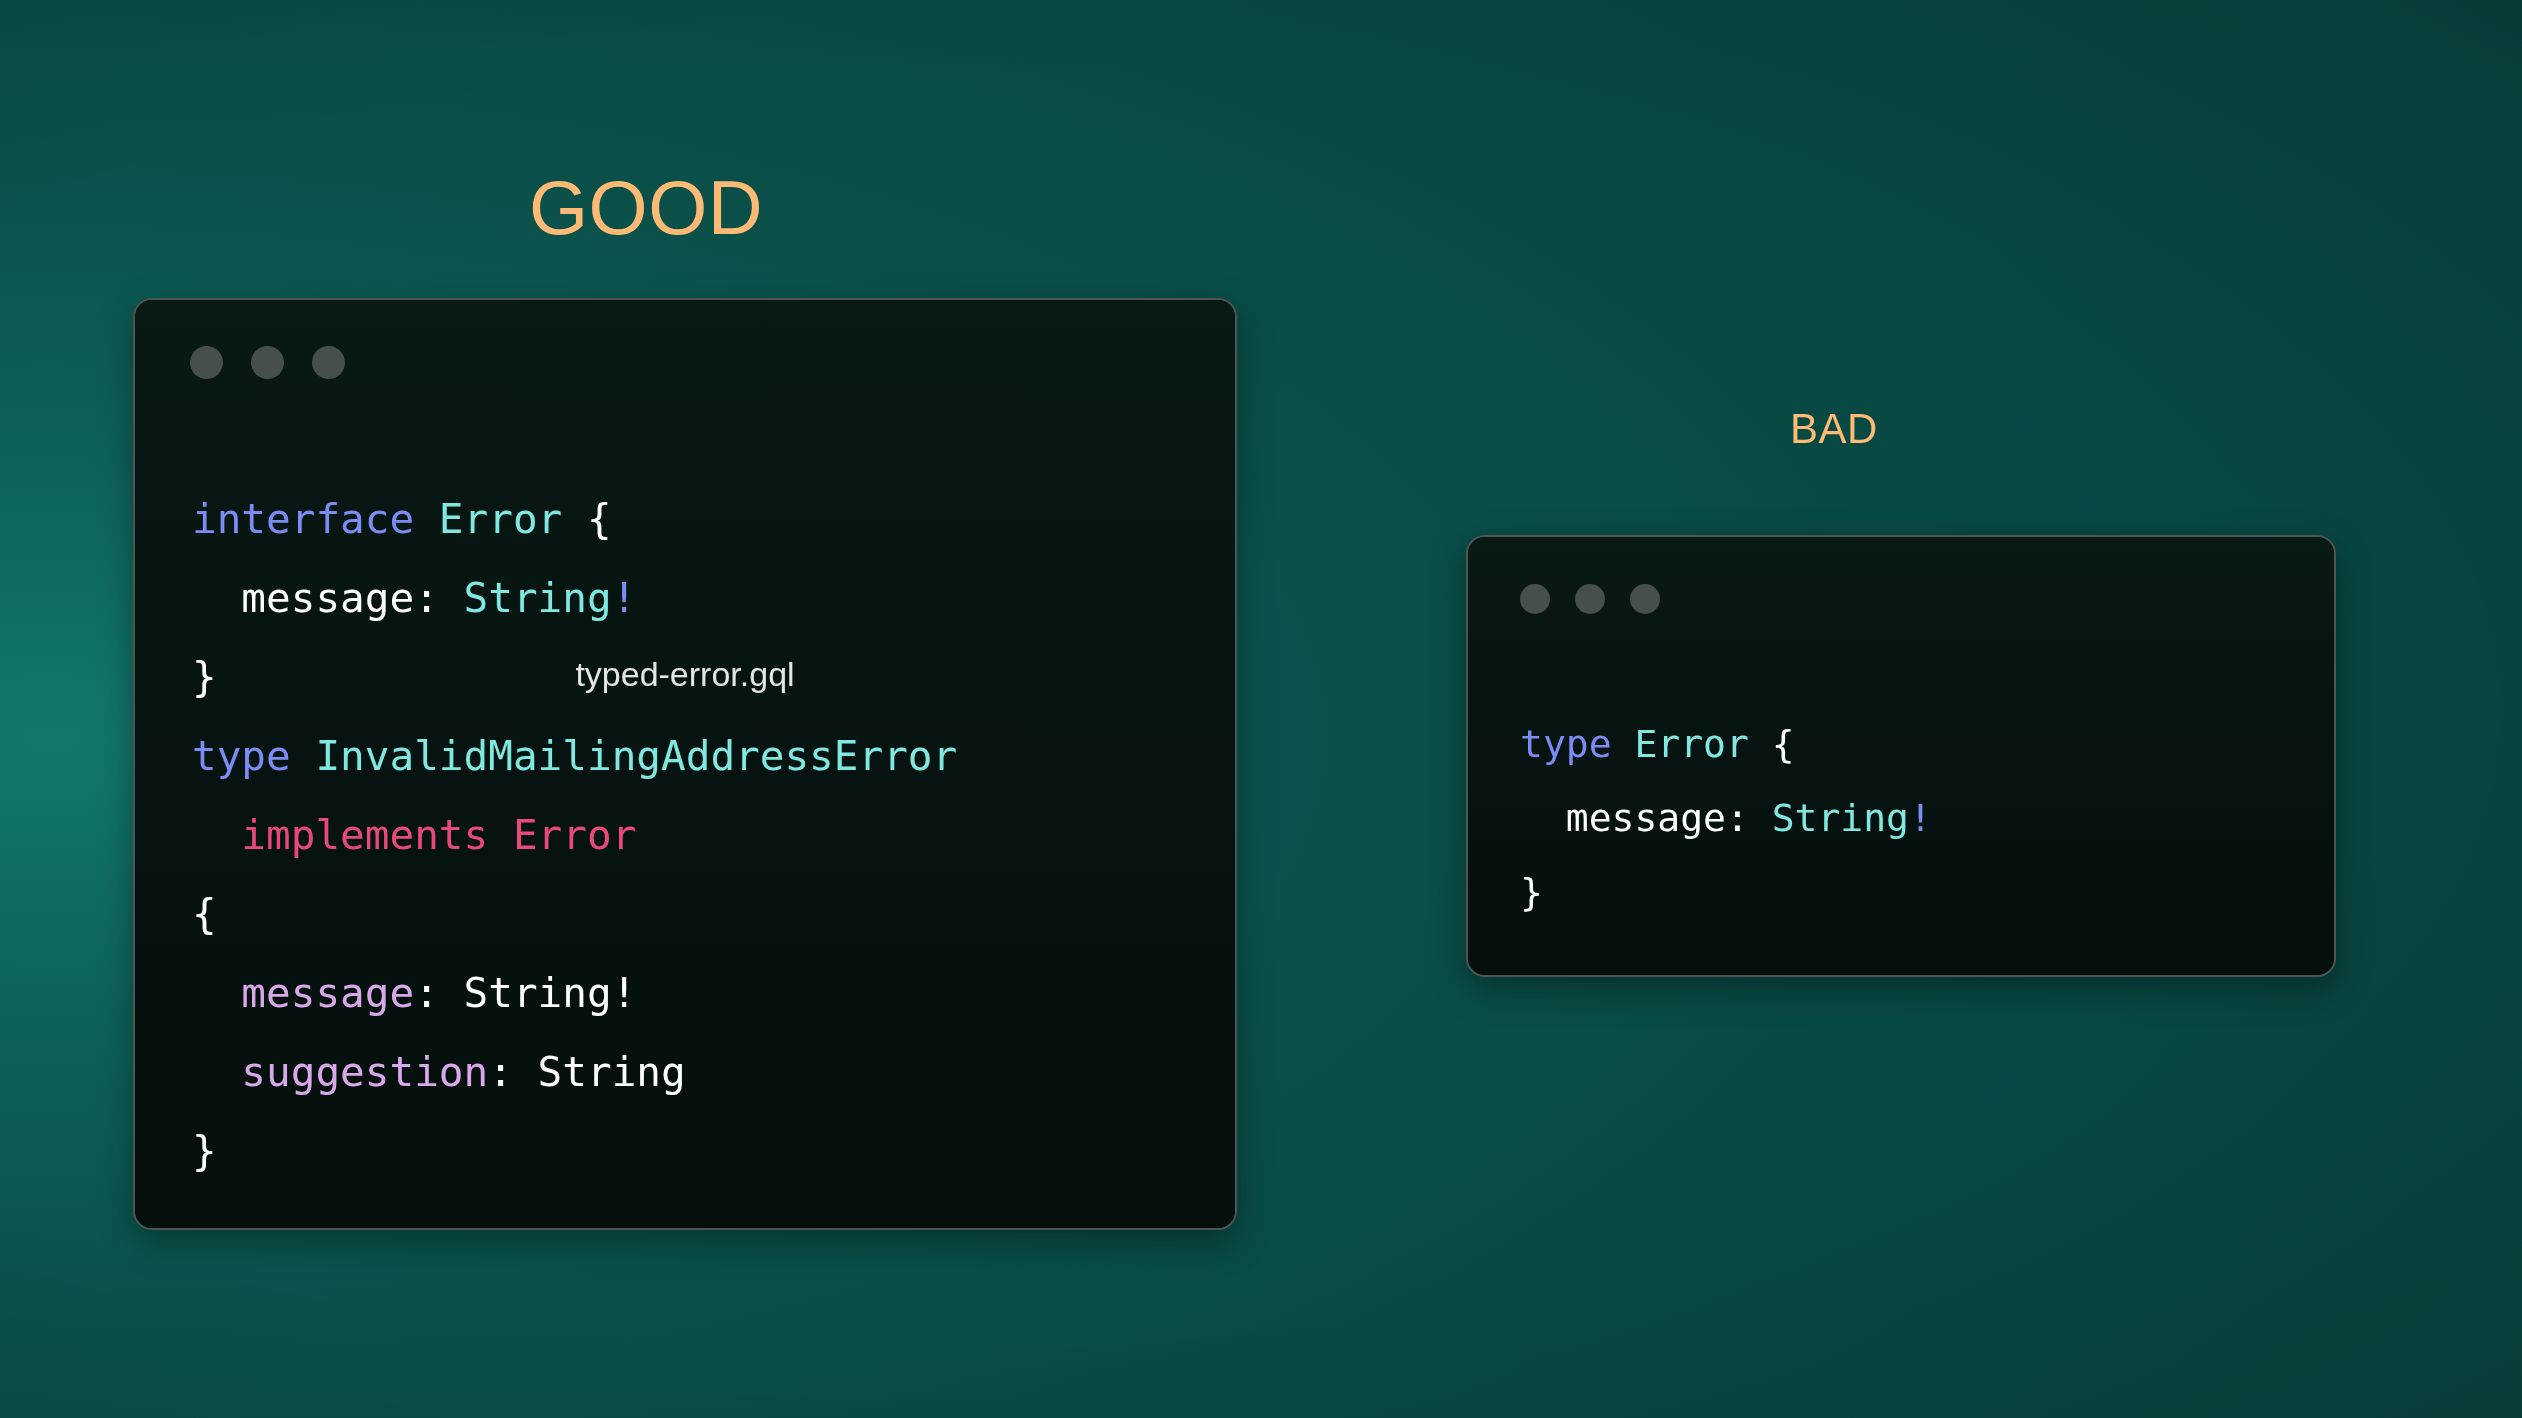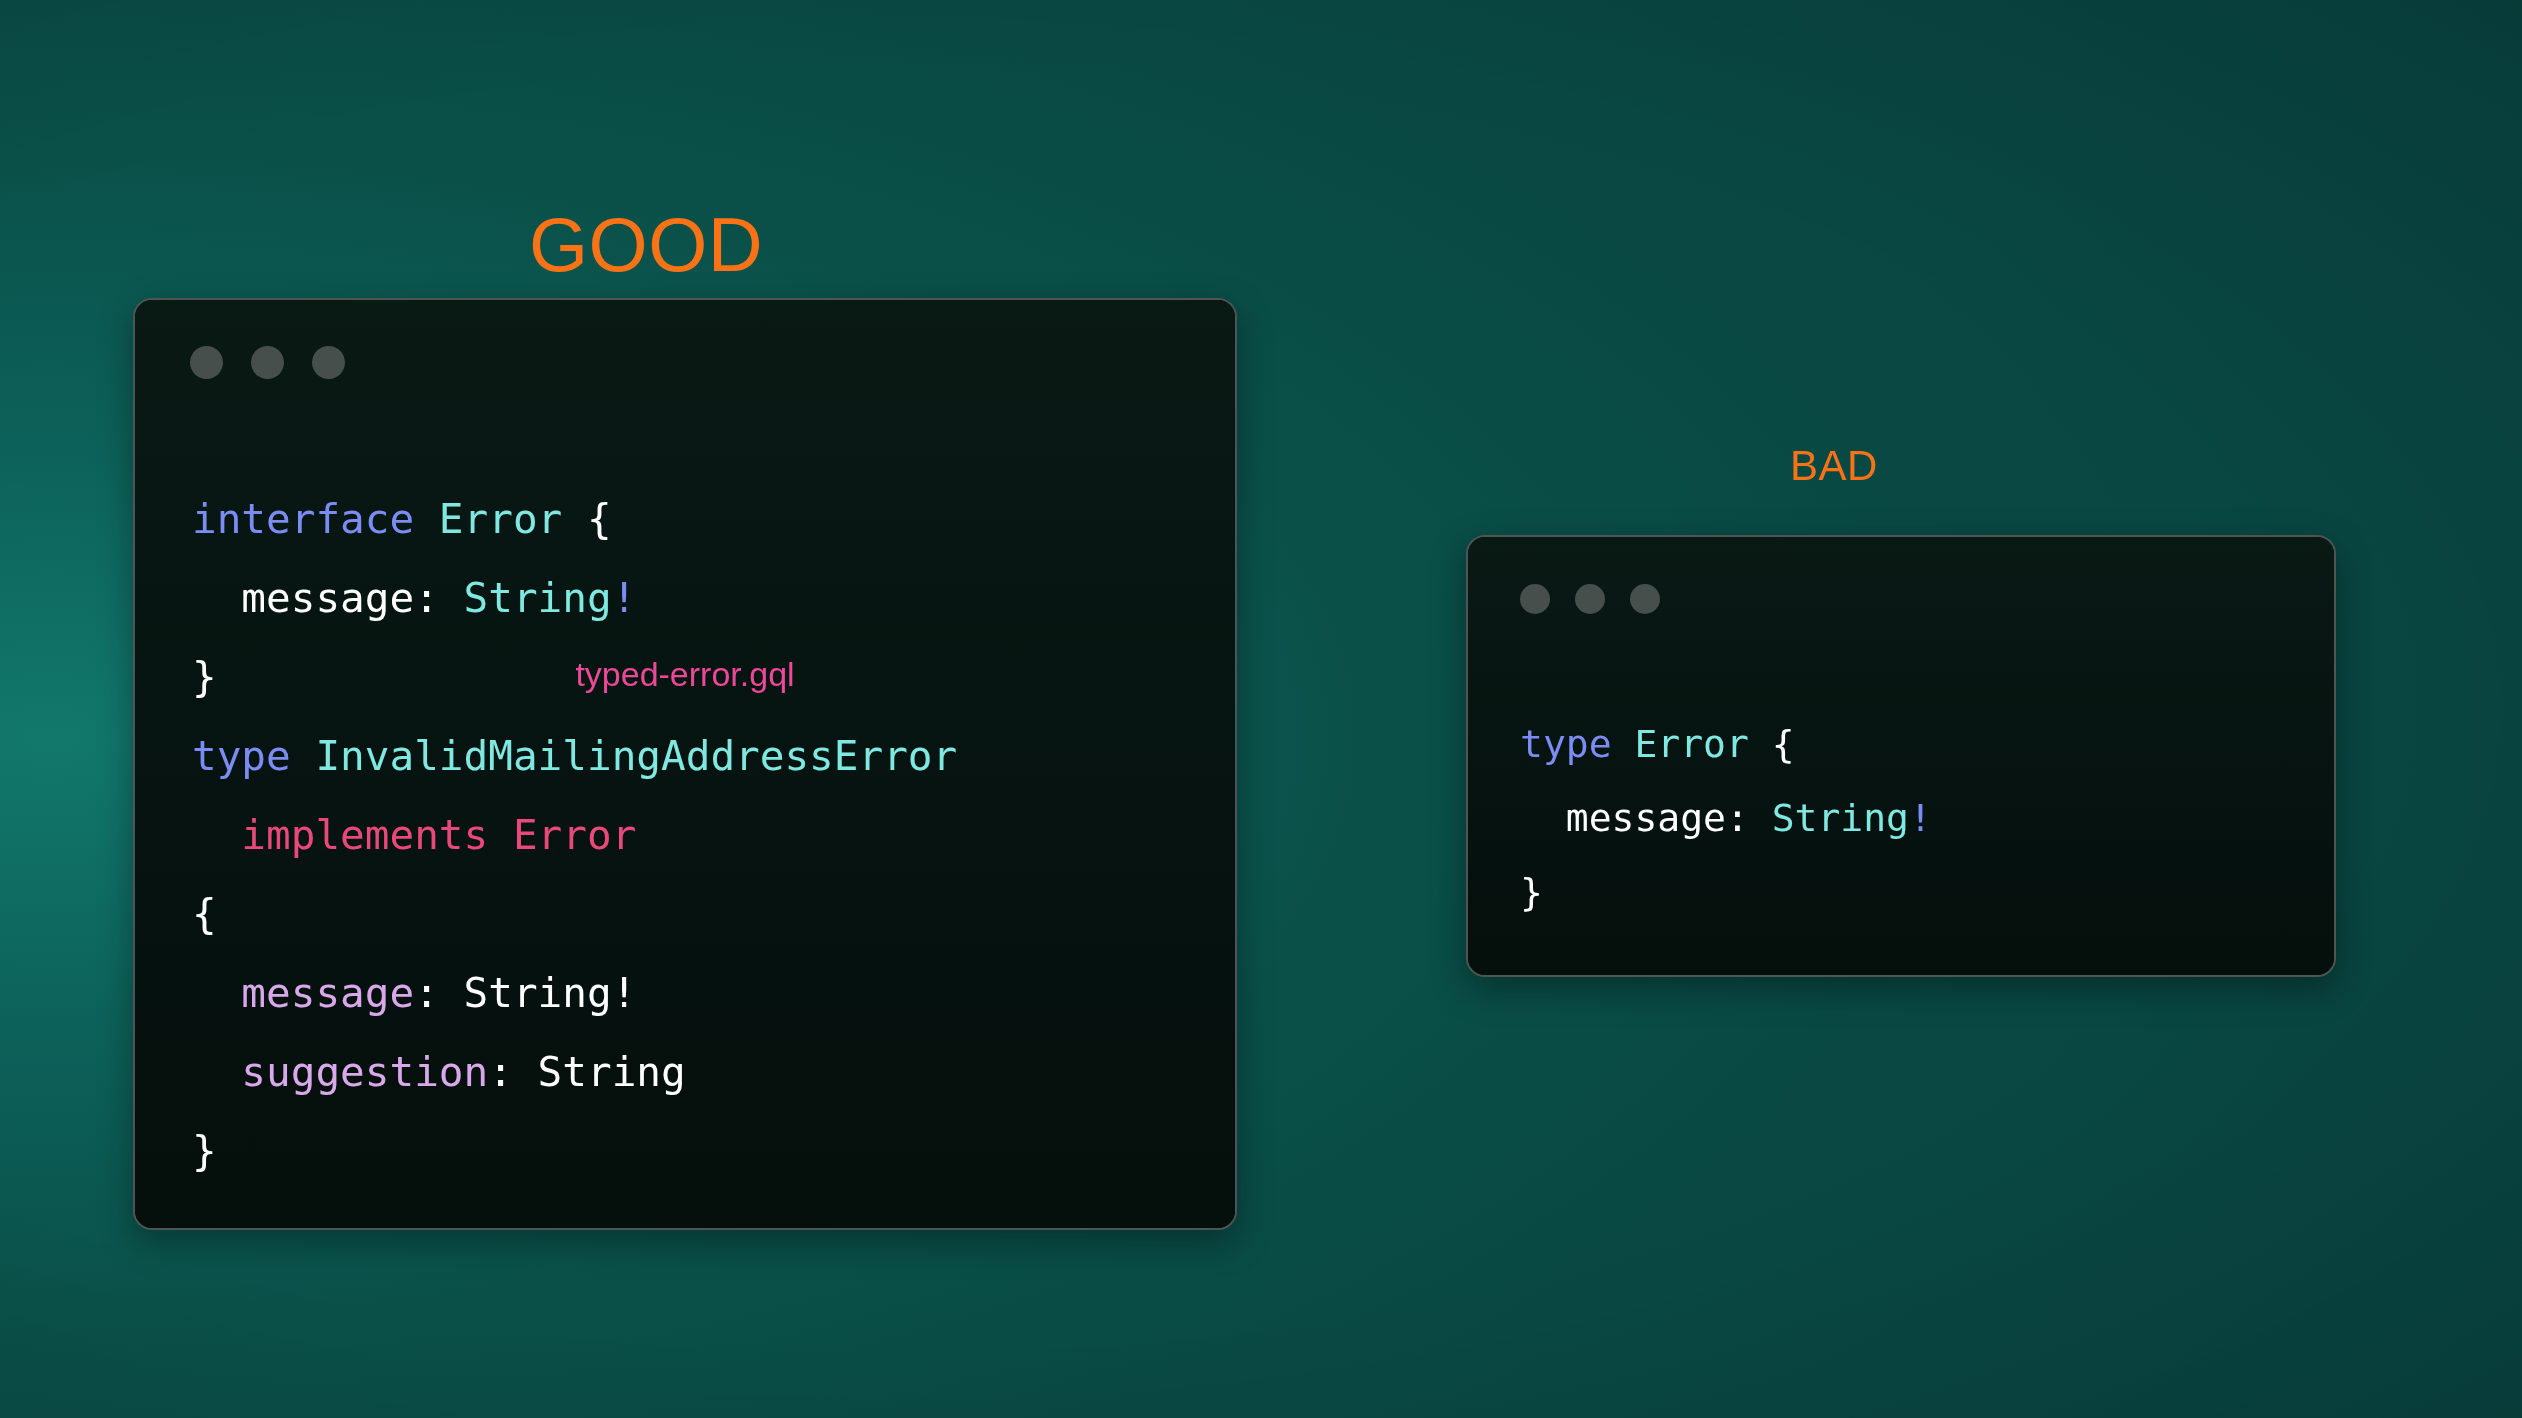--- a/index.html
+++ b/index.html
@@ -13,42 +13,42 @@
     background:
       radial-gradient(120% 95% at 2% 52%, #12786c 0%, #0c6159 22%, #0a5049 44%, #094944 62%, #084340 100%),
       linear-gradient(160deg,#0a4a45 0%,#0b5a52 45%,#0a4540 100%);
   }
   #bg-vignette{position:absolute;inset:0;
     background:radial-gradient(135% 110% at 35% 50%, rgba(0,0,0,0) 40%, rgba(0,0,0,.18) 78%, rgba(0,0,0,.30) 100%);
   }
 
   
   .section-label{
-    position:absolute;color:#f97316;font-weight:300;
-    letter-spacing:.5px;line-height:1;white-space:nowrap;margin-top:37px;
+    position:absolute;color:#fdba74;font-weight:300;
+    letter-spacing:.5px;line-height:1;white-space:nowrap;
   }
   #label-good{left:529px;top:170px;font-size:76px;}
   #label-bad{left:1790px;top:408px;font-size:42px;}
 
   
   .window{
     position:absolute;border-radius:19px;
     background:#061310;
     border:2px solid #4d5653;
     box-shadow:0 12px 34px rgba(0,0,0,.35);
     overflow:hidden;
   }
   .window-inner{position:absolute;inset:0;
      background:linear-gradient(180deg,#091914 0%,#061310 55%,#050f0c 100%);}
   .titlebar{position:absolute;left:0;right:0;top:0;display:flex;align-items:center;}
   .dots{display:flex;gap:0;}
   .dot{border-radius:50%;background:#464f4c;}
   .filename{
     position:absolute;left:0;right:0;text-align:center;
-    color:#ec4899;white-space:nowrap;font-weight:400;
+    color:#e5e5e5;white-space:nowrap;font-weight:400;
   }
   .code{position:absolute;left:0;right:0;
     font-family:"DejaVu Sans Mono","Liberation Mono",monospace;
     white-space:pre;font-weight:500;}
   .line{white-space:pre;}
 
   
   .t-kw   {color:#7b8cf5;}
   .t-type {color:#7fe9e1;}
   .t-impl {color:#e8497a;margin-top:36px;}

